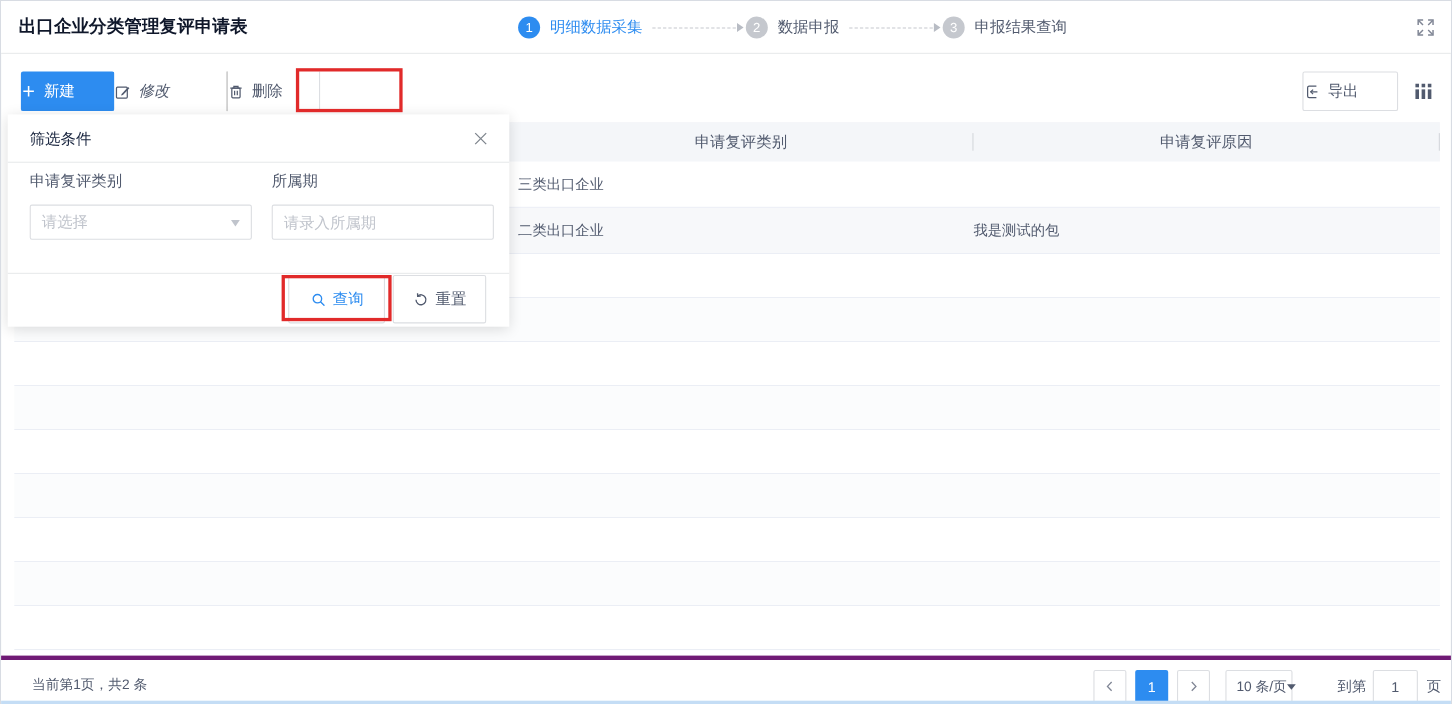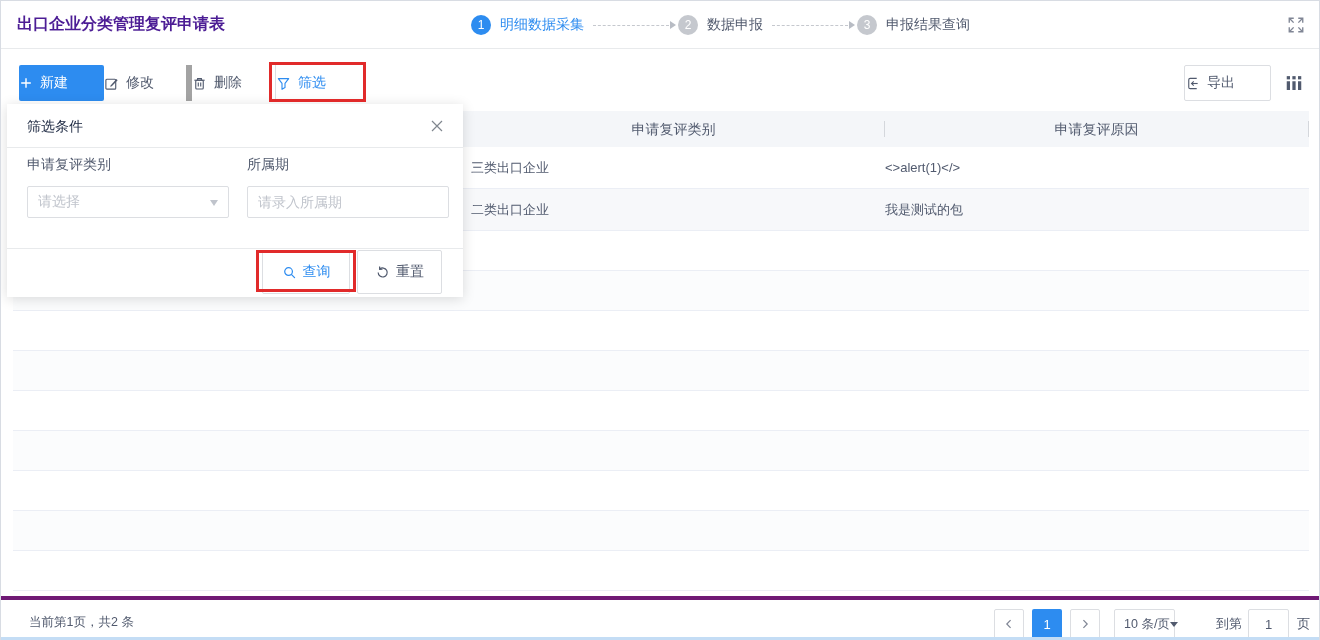--- a/index.html
+++ b/index.html
@@ -3,39 +3,39 @@
 <meta charset="utf-8">
 <style>
   * { box-sizing: border-box; margin: 0; padding: 0; }
   html,body { width:1320px; height:640px; }
   body { font-family: "Liberation Sans", "DejaVu Sans", sans-serif; background:#fff; }
   #app { position:relative; width:1320px; height:640px; background:#fff;
          border:1px solid #d8dce3; border-bottom:none; overflow:hidden; }
 
   
   #header { position:absolute; left:0; top:0; width:100%; height:48px; border-bottom:1px solid #e8eaec; background:#fff; }
-  #page-title { position:absolute; left:16px; top:13px; font-size:16px; font-weight:600; color:#4c1d95; }
+  #page-title { position:absolute; left:16px; top:13px; font-size:16px; font-weight:600; color:#0f172a; }
   #stepper { position:absolute; left:470px; top:0; height:48px; display:flex; align-items:center; gap:9px; }
   .step { display:flex; align-items:center; gap:9px; }
   .step-circle { width:20px; height:20px; border-radius:50%; background:#c5c8ce; color:#fff;
                  font-size:12px; display:flex; align-items:center; justify-content:center; }
   .step.active .step-circle { background:#2d8cf0; }
   .step-label { font-size:14px; color:#515a6e; white-space:nowrap; }
   .step.active .step-label { color:#2d8cf0; }
   .step-dash { width:76px; border-top:1px dashed #c5c8ce; position:relative; }
   .step-dash::after { content:""; position:absolute; right:-7px; top:-4.5px; width:0; height:0;
                       border-left:6px solid #b8bcc4; border-top:4px solid transparent; border-bottom:4px solid transparent; }
   #fullscreen-btn { position:absolute; right:14px; top:15px; width:18px; height:18px; cursor:pointer; }
 
   
   .btn { height:36px; display:inline-flex; align-items:center; gap:7px;
          font-size:14px; color:#515a6e; background:#fff; cursor:pointer; white-space:nowrap; }
   #new-btn { position:absolute; left:18px; top:64px; width:85px; background:#2d8cf0; color:#fff; border-radius:2px; }
   #toolbar-group { position:absolute; left:103px; top:64px; display:flex; }
-  #edit-btn { width:88px; border-right:6px solid #a3a3a3; }
+  #edit-btn { width:103px; border-right:1px solid #a3a3a3;font-style:italic; }
   #delete-btn { width:84px; border-right:1px solid #dcdee2; }
   #filter-btn { width:94px; color:#2d8cf0; }
   #export-btn { position:absolute; left:1183px; top:64px; width:87px; border:1px solid #dcdee2; border-radius:2px; }
   #columns-btn { position:absolute; left:1283px; top:72px; width:22px; height:20px; cursor:pointer; }
 
   .annotation-box { position:absolute; border:3px solid #e12a2a; z-index:30; pointer-events:none; }
   #filter-annotation { left:268px; top:61px; width:97px; height:40px; }
 
   
   #table-header { position:absolute; left:12px; top:110px; width:1296px; height:36px; background:#f4f6f9; }
@@ -153,28 +153,20 @@
       <span>
         <svg width="15" height="15" viewBox="0 0 16 16" fill="none" stroke="#515a6e" stroke-width="1.2">
           <path d="M2.5 4.5h11"></path>
             <path d="M6 4.2V2.8h4v1.4"></path>
           <rect x="4" y="4.5" width="8" height="9.3" rx="1"></rect>
           <path d="M6.7 7v4.3M9.3 7v4.3"></path>
         </svg>
       </span>
       <span>删除</span>
     </div>
-    <div class="btn" id="filter-btn">
-      <span>
-        <svg width="15" height="15" viewBox="0 0 16 16" fill="none">
-          <path d="M2.5 2.8h11L9.6 7.9v4.4l-3.2 1.9V7.9z" stroke="#2d8cf0" stroke-width="1.2" stroke-linejoin="round"></path>
-        </svg>
-      </span>
-      <span>筛选</span>
-    </div>
   </div>
 
   <div class="annotation-box" id="filter-annotation"></div>
 
   <div class="btn" id="export-btn">
     <span>
       <svg width="15" height="15" viewBox="0 0 16 16" fill="none" stroke="#515a6e" stroke-width="1.2">
         <path d="M12.5 2.5H5.5A1.5 1.5 0 0 0 4 4v8a1.5 1.5 0 0 0 1.5 1.5h7"></path>
         <path d="M13.5 8H7"></path>
           <path d="M9.3 5.8L7 8l2.3 2.2"></path>
@@ -195,21 +187,20 @@
   </div>
 
   <div id="table-header"></div>
   <div class="th" id="th-category">申请复评类别</div>
   <div class="th" id="th-reason">申请复评原因</div>
   <div class="th-divider" id="divider-1"></div>
   <div class="th-divider" id="divider-2"></div>
 
   <div class="trow" style="top:146px; height:42px; background:#fff;">
     <div class="td td-category">三类出口企业</div>
-    <div class="td td-reason">&lt;&gt;alert(1)&lt;/&gt;</div>
   </div>
   <div class="trow" style="top:188px; height:42px; background:#f7f8fa;">
     <div class="td td-category">二类出口企业</div>
     <div class="td td-reason">我是测试的包</div>
   </div>
   <div class="trow" style="top:230px; height:40px; background:#fff;"></div>
   <div class="trow" style="top:270px; height:40px; background:#fbfcfd;"></div>
   <div class="trow" style="top:310px; height:40px; background:#fff;"></div>
   <div class="trow" style="top:350px; height:40px; background:#fbfcfd;"></div>
   <div class="trow" style="top:390px; height:40px; background:#fff;"></div>

